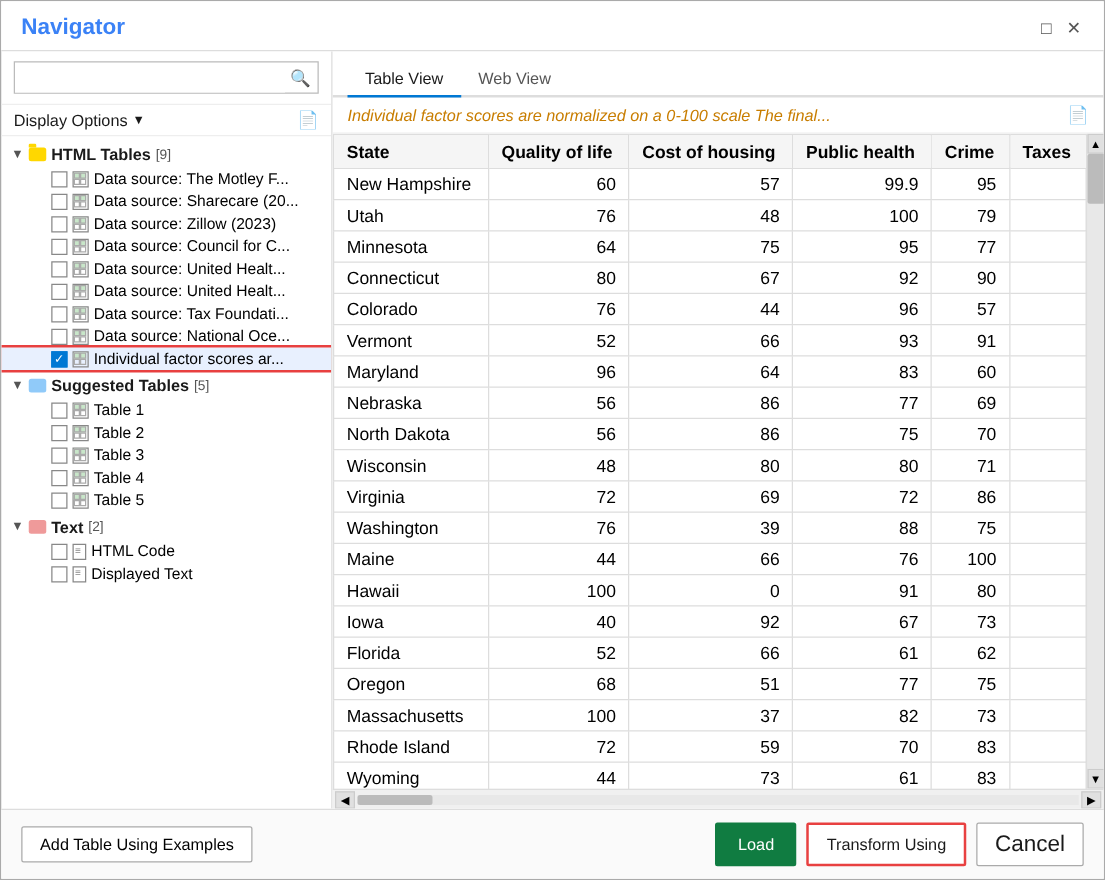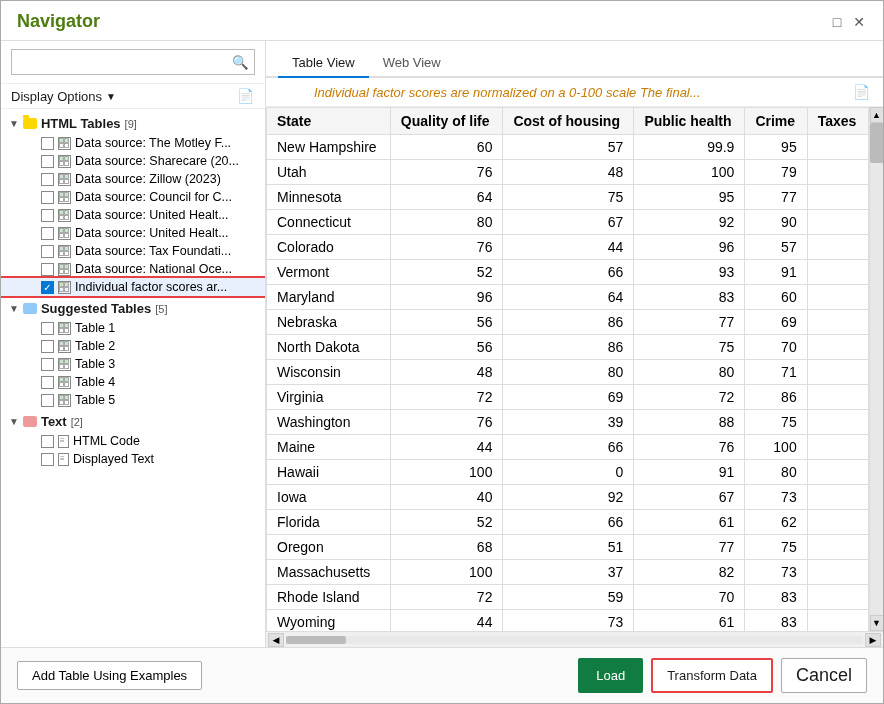--- a/index.html
+++ b/index.html
@@ -26,21 +26,21 @@
       background: #fff;
       border-bottom: 1px solid #ddd;
       padding: 10px 16px 8px;
       display: flex;
       align-items: center;
       justify-content: space-between;
     }
     .title-bar-title {
       font-size: 18px;
       font-weight: 600;
-      color: #4d7c0f;
+      color: #3b82f6;
     }
     .title-bar-controls {
       display: flex;
       gap: 6px;
     }
     .title-bar-btn {
       width: 16px;
       height: 16px;
       border: none;
       background: transparent;
@@ -259,21 +259,20 @@
       display: flex;
       align-items: center;
       justify-content: space-between;
       padding: 6px 12px;
       border-bottom: 1px solid #eee;
     }
     .info-text {
       color: #c87d00;
       font-size: 13px;
       font-style: italic;
-      margin-left: 36px;
     }
     .copy-icon-btn {
       background: transparent;
       border: none;
       cursor: pointer;
       font-size: 14px;
       color: #555;
     }
     .data-table-wrap {
       flex: 1;
@@ -872,17 +871,17 @@
         </div>
         <div class="scroll-arrow">▶</div>
       </div>
     </div>
   </div>
 
   <div class="bottom-bar">
     <button class="add-table-btn">Add Table Using Examples</button>
     <div class="bottom-right-btns">
       <button class="btn-load">Load</button>
-      <button class="btn-transform">Transform Data</button>
+      <button class="btn-transform">Transform Using</button>
       <button class="btn-cancel">Cancel</button>
     </div>
   </div>
 </div>
 
 </body></html>

